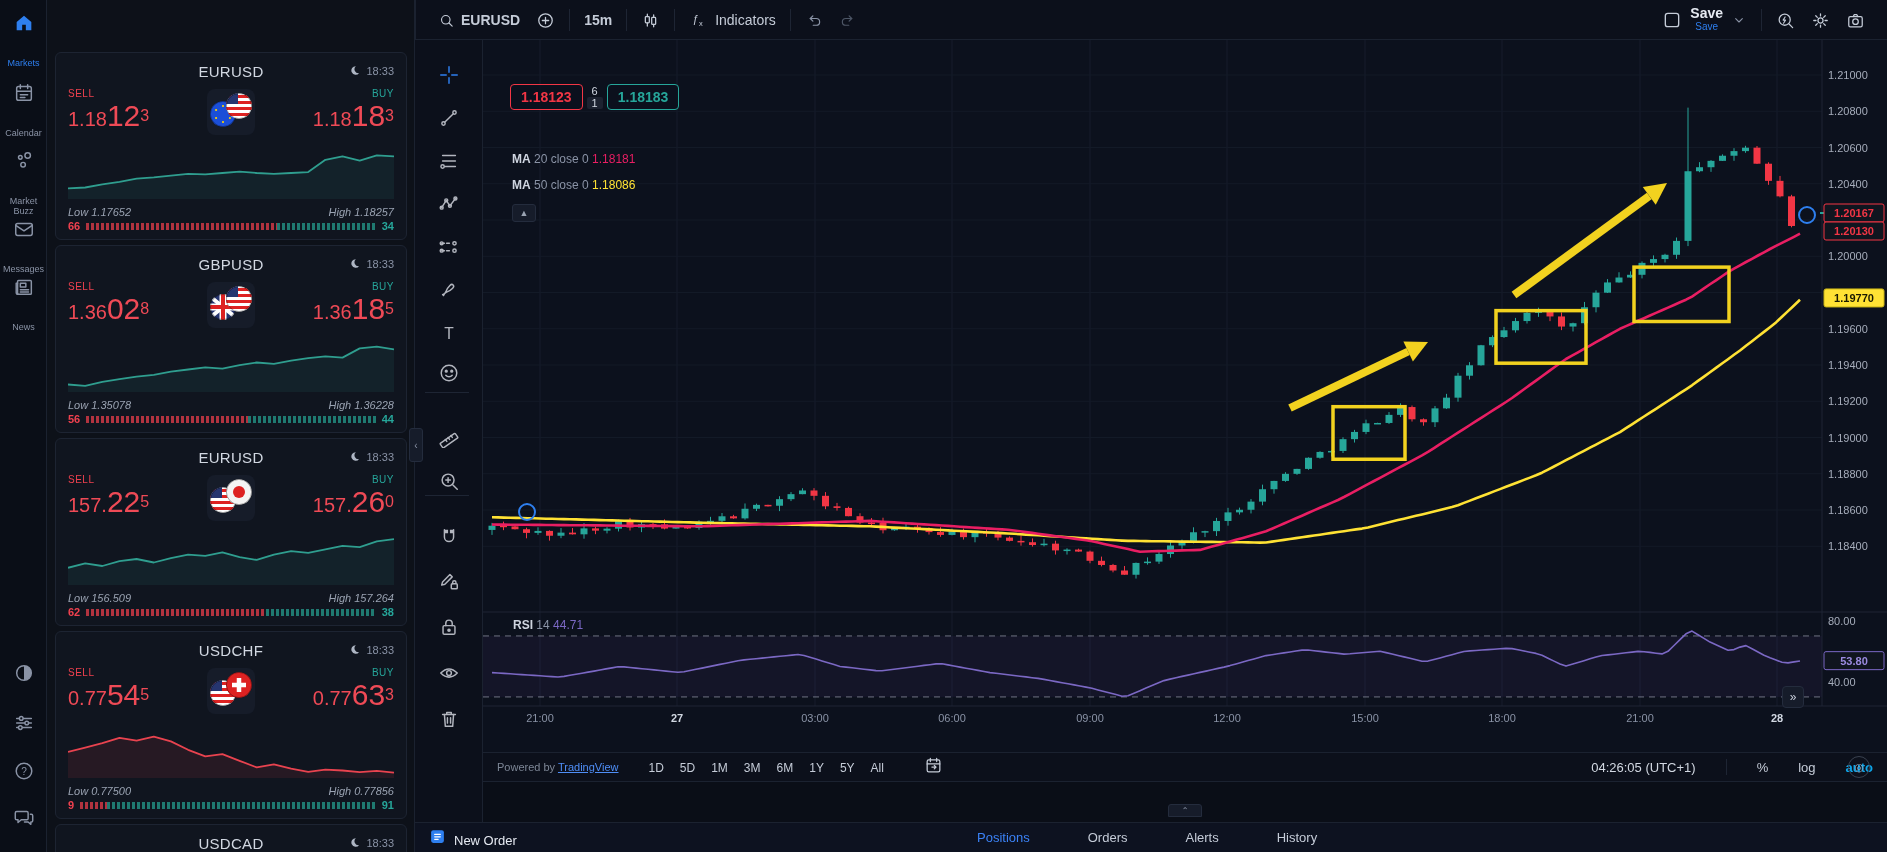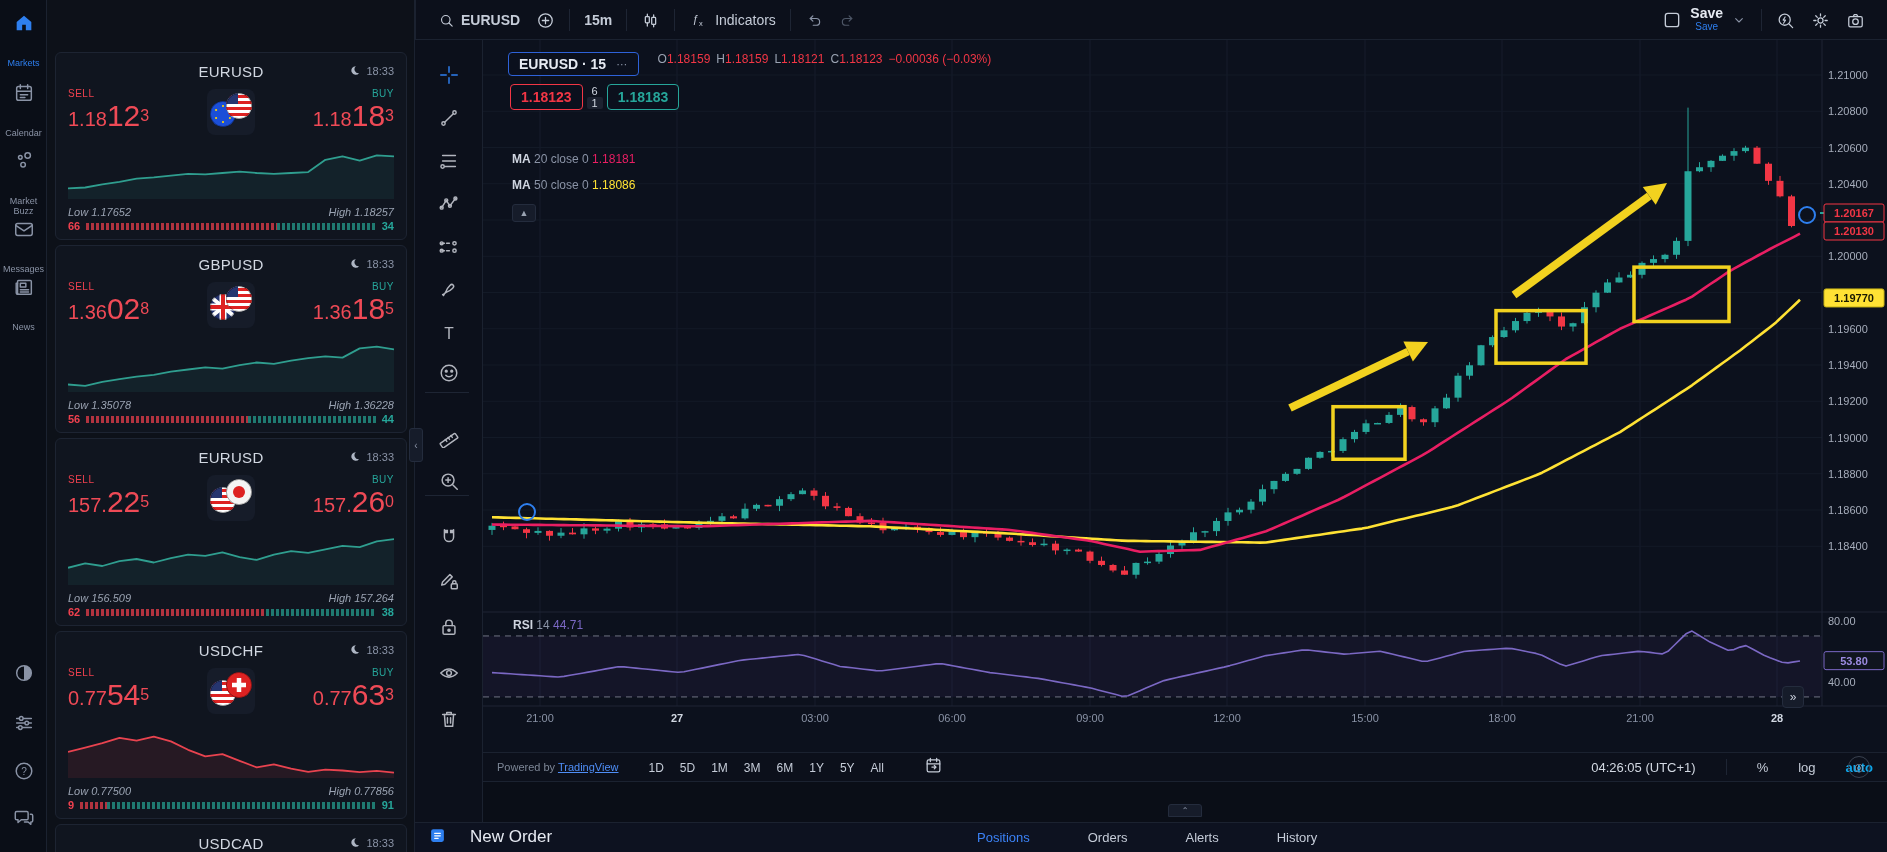--- a/index.html
+++ b/index.html
@@ -80,21 +80,21 @@
   .tf-btn{font-size:12px;color:#c5ccd8;padding:3px 8px;border-radius:3px;cursor:pointer;}
   #status-right{margin-left:auto;display:flex;align-items:center;gap:30px;font-size:13px;color:#d2d8e2;}
   #status-right .dim{cursor:pointer;color:#c5ccd8;}
   #status-right .sep{width:1px;height:16px;background:#1e2534;}
   #auto-lbl{color:#0ea5e9;font-weight:bold;cursor:pointer;}
   #goto-realtime{position:absolute;left:1848px;top:756px;width:22px;height:22px;border-radius:50%;border:1px solid #39414f;color:#9aa3b2;display:flex;align-items:center;justify-content:center;font-size:11px;cursor:pointer;}
   #expand-rsi{position:absolute;left:1782px;top:686px;width:22px;height:22px;border-radius:4px;background:#161c2a;border:1px solid #242c3d;color:#c5ccd8;display:flex;align-items:center;justify-content:center;font-size:12px;cursor:pointer;z-index:3;}
   #panel-chevron{left:1168px;top:804px;width:34px;height:13px;background:#161c2a;border:1px solid #242c3d;border-radius:3px 3px 0 0;color:#9aa3b6;font-size:8px;display:flex;align-items:center;justify-content:center;cursor:pointer;}
   
   #bottom-panel{left:415px;top:822px;width:1472px;height:30px;background:#0d1220;border-top:1px solid #1b2230;display:flex;align-items:center;padding:0 14px;}
-  #new-order{display:flex;align-items:flex-start;gap:24px;font-size:17px;color:#e6eaf2;cursor:pointer;}
+  #new-order{display:flex;align-items:flex-end;gap:8px;font-size:13px;color:#e6eaf2;cursor:pointer;}
   #tabs{position:absolute;left:560px;display:flex;gap:54px;}
   .btab{font-size:13px;color:#c5ccd8;cursor:pointer;padding:4px 2px;}
   .btab.active{color:#3b82f6;}
   text{font-family:"Liberation Sans",sans-serif;}
 </style>
 </head>
 <body>
 
 <div id="app">
   <div class="abs" id="navrail">
@@ -943,27 +943,20 @@
       <rect x="1824" y="204" width="60" height="18" rx="2" fill="#10151f" stroke="#f23645" stroke-width="1"></rect>
       <text x="1854" y="217" font-size="11" fill="#f23645" text-anchor="middle" font-weight="bold">1.20167</text>
       <rect x="1824" y="222" width="60" height="18" rx="2" fill="#10151f" stroke="#f23645" stroke-width="1"></rect>
       <text x="1854" y="235" font-size="11" fill="#f23645" text-anchor="middle" font-weight="bold">1.20130</text>
       <rect x="1824" y="288.9374999999996" width="60" height="18" rx="2" fill="#ffe234" stroke="#c9b417" stroke-width="1"></rect>
       <text x="1854" y="301.9374999999996" font-size="11" fill="#1a1a00" text-anchor="middle" font-weight="bold">1.19770</text>
       <rect x="1824" y="651.6550000000001" width="60" height="18" rx="2" fill="#10151f" stroke="#7b68c4" stroke-width="1"></rect>
       <text x="1854" y="664.6550000000001" font-size="11" fill="#9b8be0" text-anchor="middle" font-weight="bold">53.80</text>
     </svg>
 
-  <div class="abs" id="legend">
-    <span id="sym-box">
-      <span class="t">EURUSD · 15</span>
-      <span class="dots">⋯</span>
-    </span>
-    <span id="ohlc"><span class="k">O</span><span class="v">1.18159</span><span class="k">H</span><span class="v">1.18159</span><span class="k">L</span><span class="v">1.18121</span><span class="k">C</span><span class="v">1.18123</span><span class="v">−0.00036 (−0.03%)</span></span>
-  </div>
   <div id="sellbuy">
     <span class="sb-box sell">1.18123</span>
     <span id="spread">
       <span class="sp1">6</span>
       <span class="sp2">1</span>
     </span>
     <span class="sb-box buy">1.18183</span>
   </div>
   <div class="ma-row" style="top:152px">
     <span class="n">MA</span>

